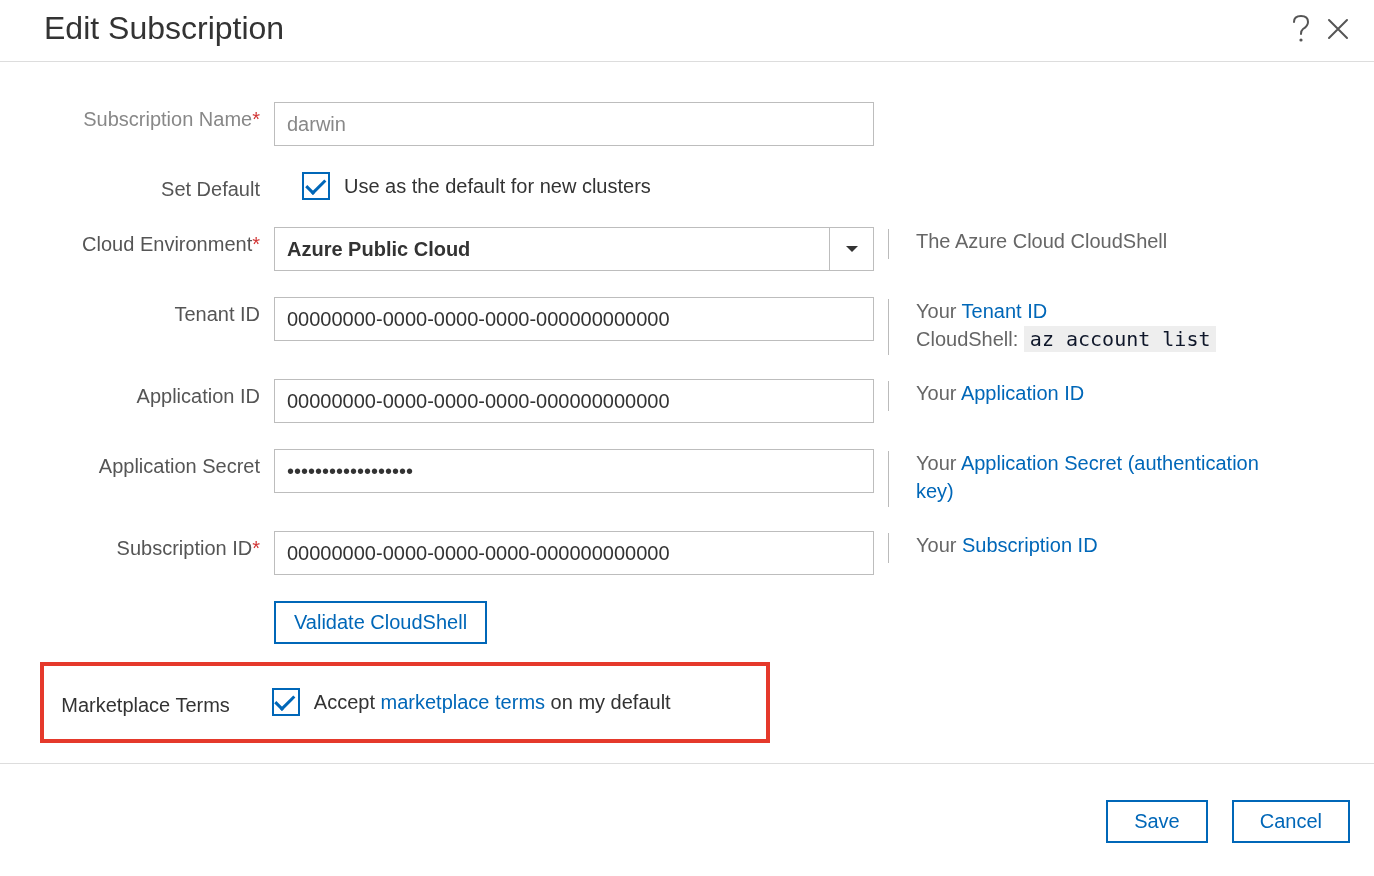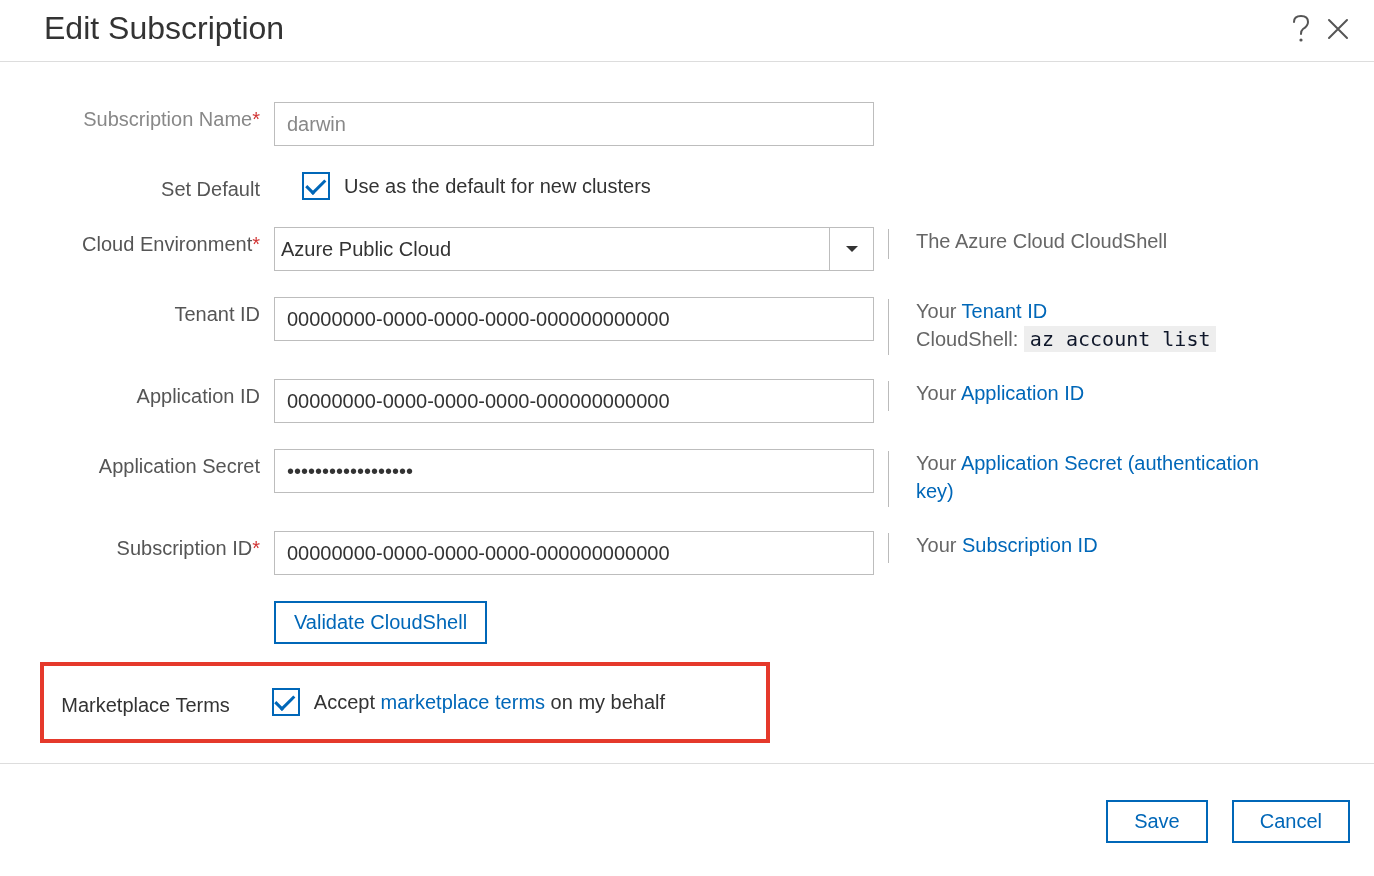--- a/index.html
+++ b/index.html
@@ -88,24 +88,25 @@
     }
     .text-input::placeholder { color: #888; }
     .select-wrap {
       display: flex;
       width: 100%;
     }
     .select-display {
       flex: 1;
       height: 44px;
       border: 1px solid #bdbdbd;
-      padding: 0 6px;
-      display: flex;
-      align-items: center;
-      font-size: 20px;
+      padding: 0 12px;
+      display: flex;
+      align-items: center;
+      font-size: 20px;
+      font-weight: bold;
     }
     .select-caret {
       width: 44px;
       height: 44px;
       border: 1px solid #bdbdbd;
       border-left: none;
       display: flex;
       align-items: center;
       justify-content: center;
       cursor: pointer;
@@ -284,21 +285,21 @@
     </div>
   </div>
 
   <div class="highlight-box">
     <div class="form-row">
       <div class="field-label-col" style="color:#333">Marketplace Terms</div>
       <div class="field-control-col">
         <div class="checkbox-wrap">
           <span class="checkbox checked"></span>
           <span class="cb-label">
-            <span>Accept </span><span class="link">marketplace terms</span><span> on my behalf</span>
+            <span>Accept </span><span class="link">marketplace terms</span><span> on my default</span>
           </span>
         </div>
       </div>
     </div>
   </div>
 
 </div>
 
 <div class="dialog-footer">
   <button class="footer-btn">Save</button>

